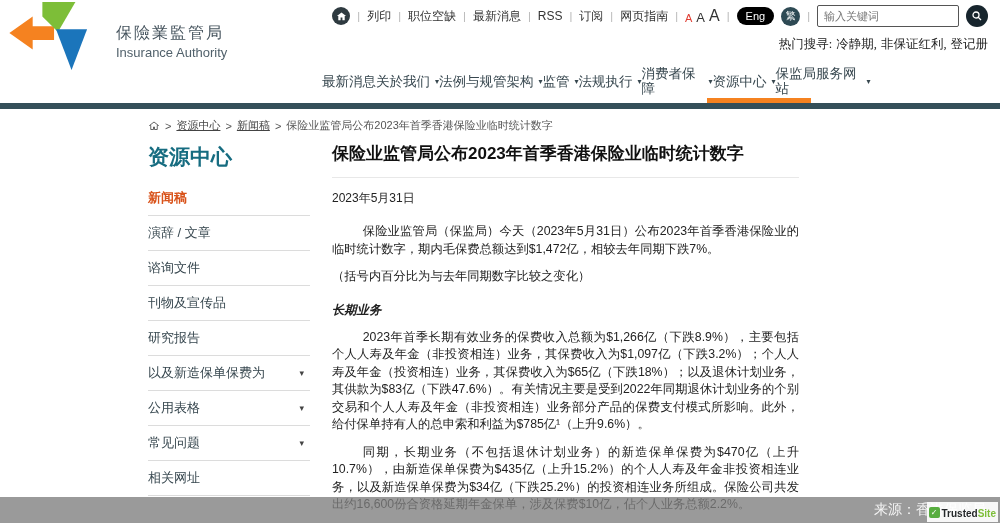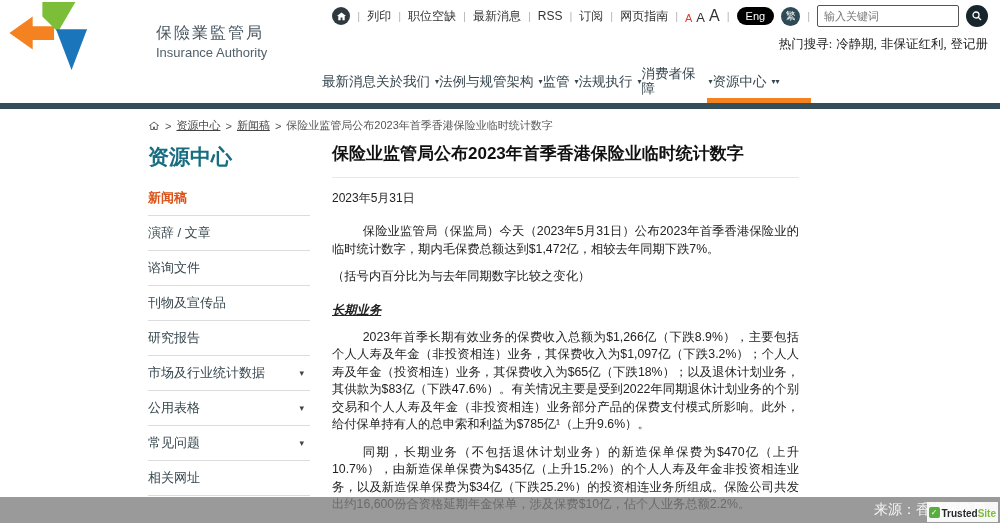--- a/index.html
+++ b/index.html
@@ -6,21 +6,21 @@
   html,body { background:#fff; }
   .page{
     position:relative; width:1000px; height:523px; overflow:hidden;
     background:#fff; color:#222;
     font-family:"Liberation Sans","DejaVu Sans",sans-serif;
   }
   
   header{ position:relative; height:103px; background:#fff; }
   .logo{ position:absolute; left:6px; top:2px; display:flex; align-items:flex-end; gap:10px; cursor:pointer; }
   .logo svg{ width:100px; height:68px; display:block; }
-  .logo-text{ padding-bottom:10px;margin-left:40px; }
+  .logo-text{ padding-bottom:10px; }
   .logo-zh{ font-size:16px; color:#45535D; letter-spacing:2px; }
   .logo-en{ font-size:13px; color:#51616B; margin-top:1px; }
 
   .utility{ position:absolute; top:5px; right:12px; display:flex; align-items:center; gap:7px; font-size:12px; color:#333; }
   .u-sep::before{ content:"|"; color:#B5B5B5; font-size:11px; }
   .ulink{ color:#333; text-decoration:none; cursor:pointer; white-space:nowrap; }
   .home-circle{ width:18px; height:18px; border-radius:50%; background:#2E3A40; display:flex; align-items:center; justify-content:center; cursor:pointer; }
   .fs-group{ display:flex; align-items:flex-end; gap:4px; }
   .fs-a{ color:#333; cursor:pointer; line-height:1; }
   .fs-a.s1{ font-size:11px; color:#E03C31; }
@@ -57,21 +57,21 @@
   .side-title{ font-size:21px; font-weight:bold; color:#166C80; margin:4px 0 10px; }
   .side-item{ display:flex; justify-content:space-between; align-items:center; padding:8px 2px 8px 0; border-bottom:1px solid #DCDCDC; font-size:13px; color:#37474F; cursor:pointer; }
   .side-item.active{ color:#D9531B; font-weight:bold; }
   .side-caret{ font-size:9px; color:#444; padding-right:4px; }
 
   main{ width:467px; }
   .a-title{ font-size:17px; font-weight:bold; color:#101010; padding:4px 0 12px; border-bottom:1px solid #E8E8E8; line-height:1.3; }
   .a-date{ font-size:12px; color:#222; margin:12px 0 16px; }
   .para{ font-size:12.3px; line-height:17.5px; color:#222; margin:0 0 10px; text-align:justify; }
   .indent{ text-indent:2.5em; }
-  .sec-head{ font-size:12.3px; font-weight:bold; font-style:italic; text-decoration:underline; margin:16px 0 10px; color:#222; }
+  .sec-head{ font-size:12.3px; font-weight:bold; font-style:italic; margin:16px 0 10px; color:#222; }
 
   
   .overlay{ position:absolute; left:0; bottom:0; width:100%; height:26px; background:rgba(125,125,125,0.78);
             display:flex; align-items:center; justify-content:flex-end; padding-right:14px; }
   .overlay-text{ color:#F5F5F5; font-size:14px; }
   .badge{ position:absolute; right:2px; bottom:1px; display:flex; align-items:center; gap:2px; background:rgba(255,255,255,0.92); padding:1px 2px; cursor:pointer; }
   .badge-check{ width:11px; height:11px; background:#57AD3F; color:#fff; font-size:8px; display:flex; align-items:center; justify-content:center; border-radius:2px; }
   .badge-trusted{ font-size:10px; font-weight:bold; color:#26292B; }
   .badge-site{ font-size:10px; font-weight:bold; color:#7DBE38; }
 </style>
@@ -160,20 +160,21 @@
       </div>
       <div class="nav-item wrap-narrow">
         <span class="nav-label">消费者保障</span>
         <span class="caret">▾</span>
       </div>
       <div class="nav-item active">
         <span class="nav-label">资源中心</span>
         <span class="caret">▾</span>
       </div>
       <div class="nav-item wrap-wide">
+        <span class="nav-label">保监局服务网站</span>
         <span class="caret">▾</span>
       </div>
     </nav>
   </header>
 
   <div class="dark-bar"></div>
 
   <div class="breadcrumb">
     <span class="bc-home">
       <svg width="12" height="12" viewBox="0 0 24 24">
@@ -201,21 +202,21 @@
       <div class="side-item">
         <span>谘询文件</span>
       </div>
       <div class="side-item">
         <span>刊物及宣传品</span>
       </div>
       <div class="side-item">
         <span>研究报告</span>
       </div>
       <div class="side-item">
-        <span>市场及行业统计数据</span>
+        <span>以及新造保单保费为</span>
         <span class="side-caret">▾</span>
       </div>
       <div class="side-item">
         <span>公用表格</span>
         <span class="side-caret">▾</span>
       </div>
       <div class="side-item">
         <span>常见问题</span>
         <span class="side-caret">▾</span>
       </div>

